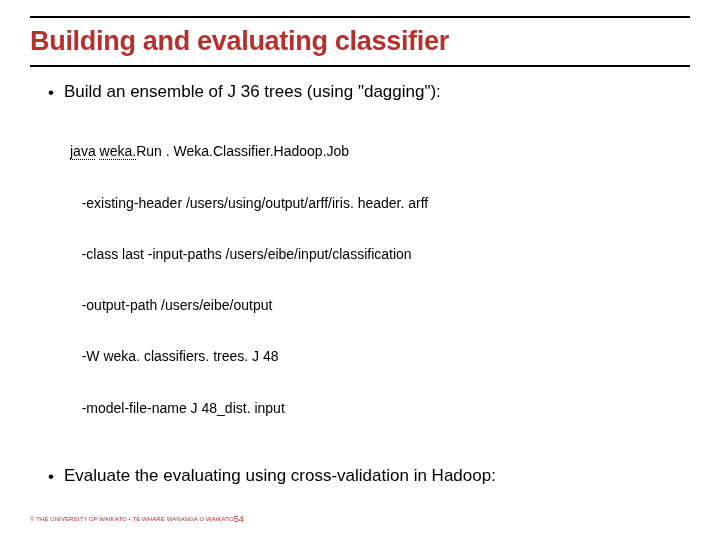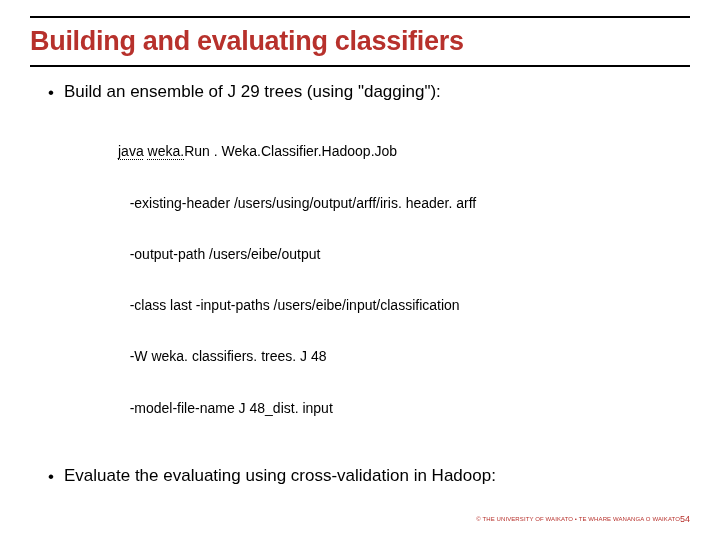--- a/index.html
+++ b/index.html
@@ -56,70 +56,69 @@
   }
   .code-block {
     margin-left: 22px;
     margin-bottom: 14px;
     font-size: 14px;
     line-height: 1.22;
     white-space: pre;
   }
   .code-line {
     white-space: pre;
-    margin-left: 48px;
   }
   .dotted-word {
     text-decoration: underline;
     text-decoration-style: dotted;
     text-decoration-thickness: 1px;
     text-underline-offset: 3px;
   }
   .footer {
     position: absolute;
     left: 30px;
     right: 30px;
     bottom: 16px;
     display: flex;
-    justify-content: flex-end;
+    justify-content: flex-start;
     align-items: center;
   }
   .footer-left {
     font-size: 6px;
     color: #b7312c;
     letter-spacing: 0.1px;
   }
   .footer-right {
     font-size: 9px;
     color: #b7312c;
   }
 </style>
 </head>
 <body>
 
 <div class="slide">
 
   <div class="rule-top"></div>
 
-  <div class="title">Building and evaluating classifiers</div>
+  <div class="title">Building and evaluating classifier</div>
 
   <div class="rule-under"></div>
 
   <div class="content">
 
     <div class="bullet">
       <div class="dot">•</div>
-      <div class="text">Build an ensemble of J 29 trees (using "dagging"):</div>
+      <div class="text">Build an ensemble of J 36 trees (using "dagging"):</div>
     </div>
 
     <div class="code-block">
       <div class="code-line"><span class="dotted-word">java</span> <span class="dotted-word">weka.</span><span>Run . Weka.Classifier.Hadoop.Job</span></div>
       <div class="code-line">   -existing-header /users/using/output/arff/iris. header. arff</div>
+      <div class="code-line">   -class last -input-paths /users/eibe/input/classification</div>
       <div class="code-line">   -output-path /users/eibe/output</div>
-      <div class="code-line">   -class last -input-paths /users/eibe/input/classification</div>
       <div class="code-line">   -W weka. classifiers. trees. J 48</div>
       <div class="code-line">   -model-file-name J 48_dist. input</div>
     </div>
 
     <div class="bullet">
       <div class="dot">•</div>
       <div class="text">Evaluate the evaluating using cross-validation in Hadoop:</div>
     </div>
 
   </div>

